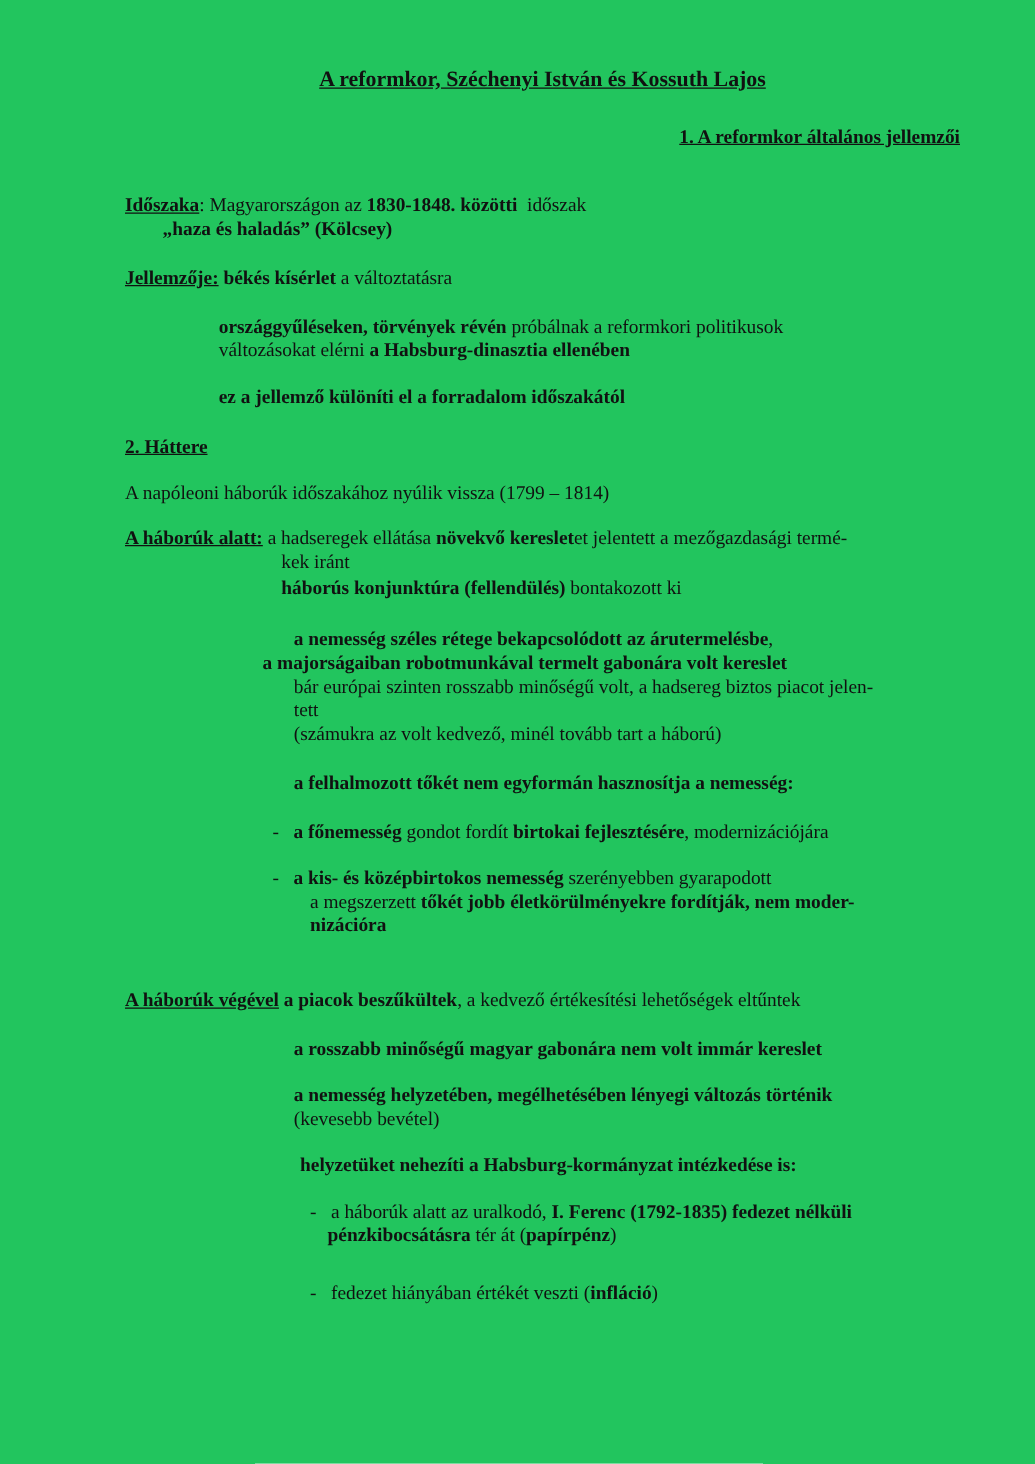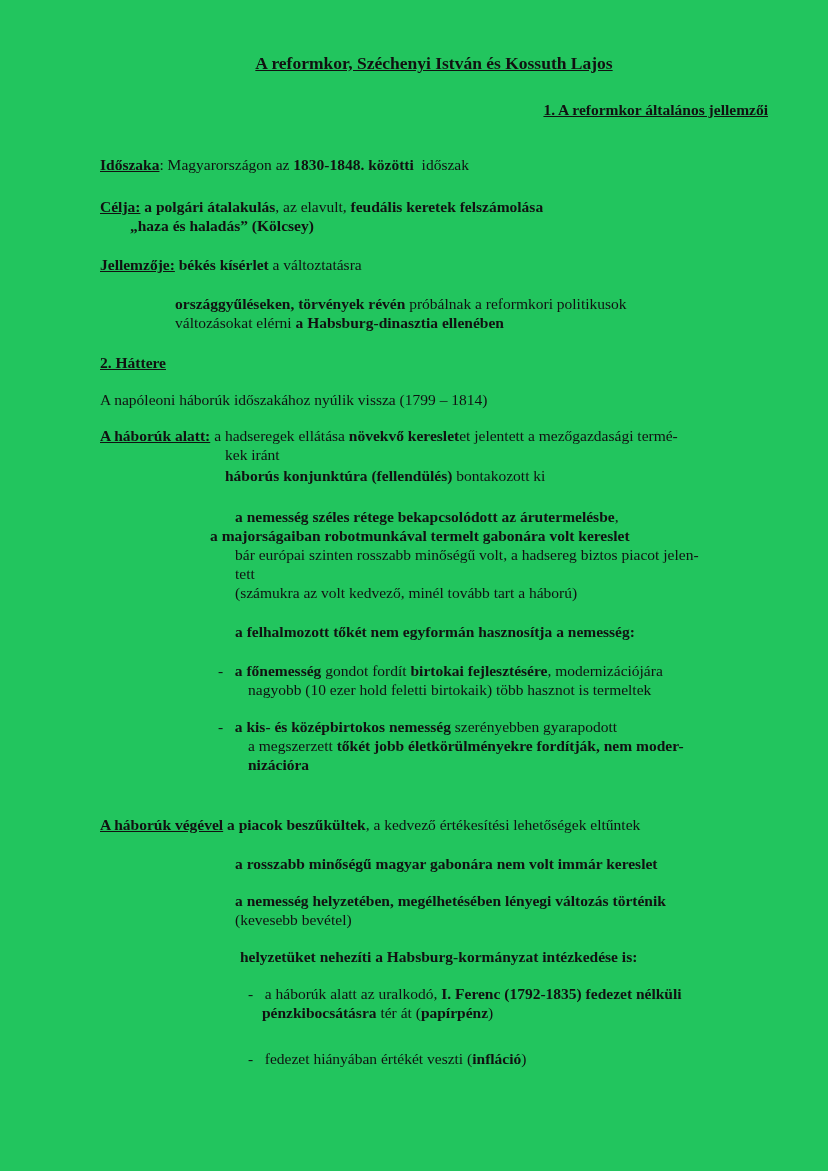--- a/index.html
+++ b/index.html
@@ -31,38 +31,37 @@
   .b { font-weight: bold; }
   .u { text-decoration: underline; }
 </style>
 </head>
 <body>
 
 <div class="page">
     <div class="line title" style="text-align: center;"><span class="b u">A reformkor, Széchenyi István és Kossuth Lajos</span></div>
     <div class="line" style="text-align: right; margin-top: 26px;"><span class="b u">1. A reformkor általános jellemzői</span></div>
     <div class="line" style="margin-top: 36px;"><span class="b u">Időszaka</span><span>: Magyarországon az </span><span class="b">1830-1848. közötti</span><span>  időszak</span></div>
-    <div class="line" style="margin-top: 23px;"><span class="b u">Célja:</span><span class="b"> </span><span class="b">a polgári átalakulás</span><span>, az elavult, </span><span class="b">feudális keretek felszámolása</span></div>
     <div class="line" style="margin-left: 30px;"><span class="b">„haza és haladás” (Kölcsey)</span></div>
     <div class="line" style="margin-top: 20px;"><span class="b u">Jellemzője:</span><span> </span><span class="b">békés kísérlet</span><span> a változtatásra</span></div>
     <div class="line" style="margin-left: 75px; margin-top: 20px;"><span class="b">országgyűléseken, törvények révén</span><span> próbálnak a reformkori politikusok</span></div>
     <div class="line" style="margin-left: 75px;"><span>változásokat elérni </span><span class="b">a Habsburg-dinasztia ellenében</span></div>
+    <div class="line" style="margin-left: 75px; margin-top: 18px;"><span class="b">ez a jellemző különíti el a forradalom időszakától</span></div>
     <div class="line" style="margin-top: 21px;"><span class="b u">2. Háttere</span></div>
     <div class="line" style="margin-top: 18px;"><span>A napóleoni háborúk időszakához nyúlik vissza (1799 – 1814)</span></div>
     <div class="line" style="margin-top: 17px;"><span class="b u">A háborúk alatt:</span><span> a hadseregek ellátása </span><span class="b">növekvő kereslet</span><span>et jelentett a mezőgazdasági termé-</span></div>
     <div class="line" style="margin-left: 125px;"><span>kek iránt</span></div>
     <div class="line" style="margin-left: 125px; margin-top: 2px;"><span class="b">háborús konjunktúra (fellendülés)</span><span> bontakozott ki</span></div>
     <div class="line" style="margin-left: 135px; margin-top: 22px;"><span class="b">a nemesség széles rétege bekapcsolódott az árutermelésbe</span><span>,</span></div>
     <div class="line" style="margin-left: 110px;"><span class="b">a majorságaiban robotmunkával termelt gabonára volt kereslet</span></div>
     <div class="line" style="margin-left: 135px;"><span>bár európai szinten rosszabb minőségű volt, a hadsereg biztos piacot jelen-</span></div>
     <div class="line" style="margin-left: 135px;"><span>tett</span></div>
     <div class="line" style="margin-left: 135px;"><span>(számukra az volt kedvező, minél tovább tart a háború)</span></div>
     <div class="line" style="margin-left: 135px; margin-top: 20px;"><span class="b">a felhalmozott tőkét nem egyformán hasznosítja a nemesség</span><span class="b">:</span></div>
     <div class="line" style="margin-left: 118px; margin-top: 20px;"><span>-   </span><span class="b">a főnemesség</span><span> gondot fordít </span><span class="b">birtokai fejlesztésére</span><span>, modernizációjára</span></div>
-    <div class="line" style="margin-left: 148px;"><span>nagyobb (10 ezer hold feletti birtokaik) több hasznot is termeltek</span></div>
     <div class="line" style="margin-left: 118px; margin-top: 18px;"><span>-   </span><span class="b">a kis- és középbirtokos nemesség</span><span> szerényebben gyarapodott</span></div>
     <div class="line" style="margin-left: 148px;"><span>a megszerzett </span><span class="b">tőkét jobb életkörülményekre fordítják, nem moder-</span></div>
     <div class="line" style="margin-left: 148px;"><span class="b">nizációra</span></div>
     <div class="line" style="margin-top: 41px;"><span class="b u">A háborúk végével</span><span class="b"> </span><span class="b">a piacok beszűkültek</span><span>, a kedvező értékesítési lehetőségek eltűntek</span></div>
     <div class="line" style="margin-left: 135px; margin-top: 20px;"><span class="b">a rosszabb minőségű magyar gabonára nem volt immár kereslet</span></div>
     <div class="line" style="margin-left: 135px; margin-top: 18px;"><span class="b">a nemesség helyzetében, megélhetésében lényegi változás történik</span></div>
     <div class="line" style="margin-left: 135px;"><span>(kevesebb bevétel)</span></div>
     <div class="line" style="margin-left: 140px; margin-top: 18px;"><span class="b">helyzetüket nehezíti a Habsburg-kormányzat intézkedése is</span><span class="b">:</span></div>
     <div class="line" style="margin-left: 148px; margin-top: 18px;"><span>-   a háborúk alatt az uralkodó, </span><span class="b">I. Ferenc (1792-1835) fedezet nélküli</span></div>
     <div class="line" style="margin-left: 162px;"><span class="b">pénzkibocsátásra</span><span> tér át (</span><span class="b">papírpénz</span><span>)</span></div>

